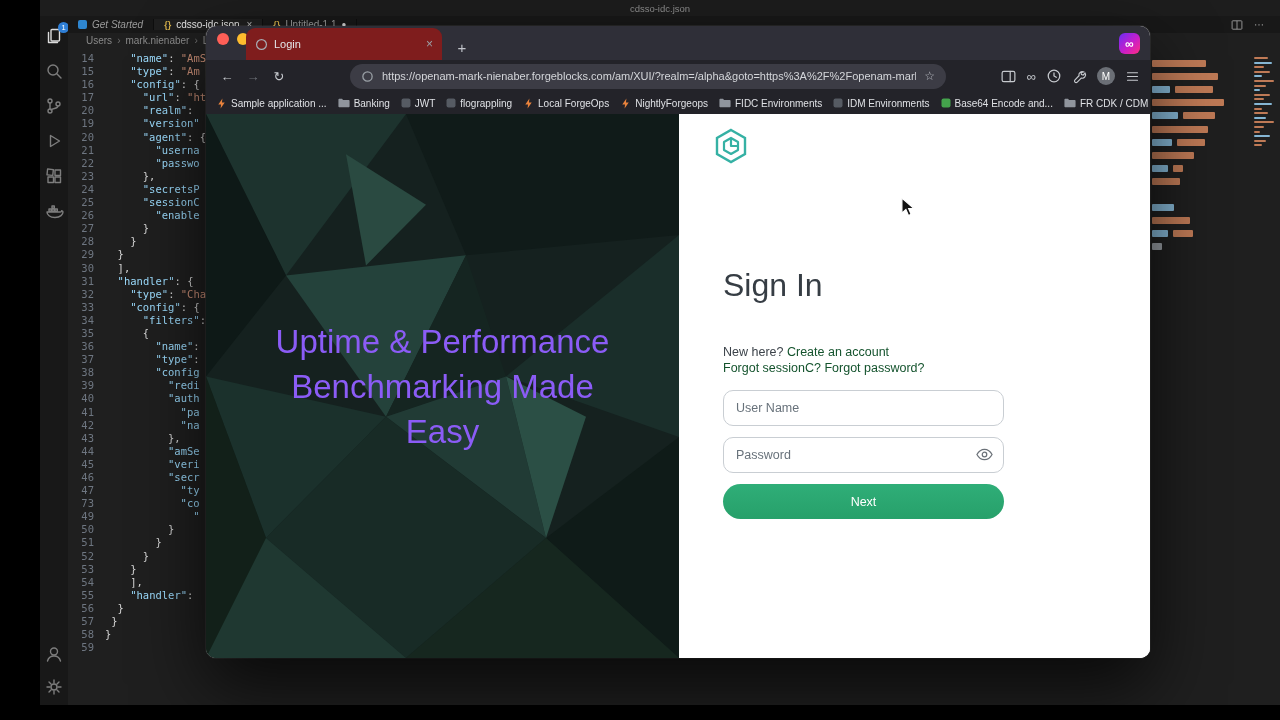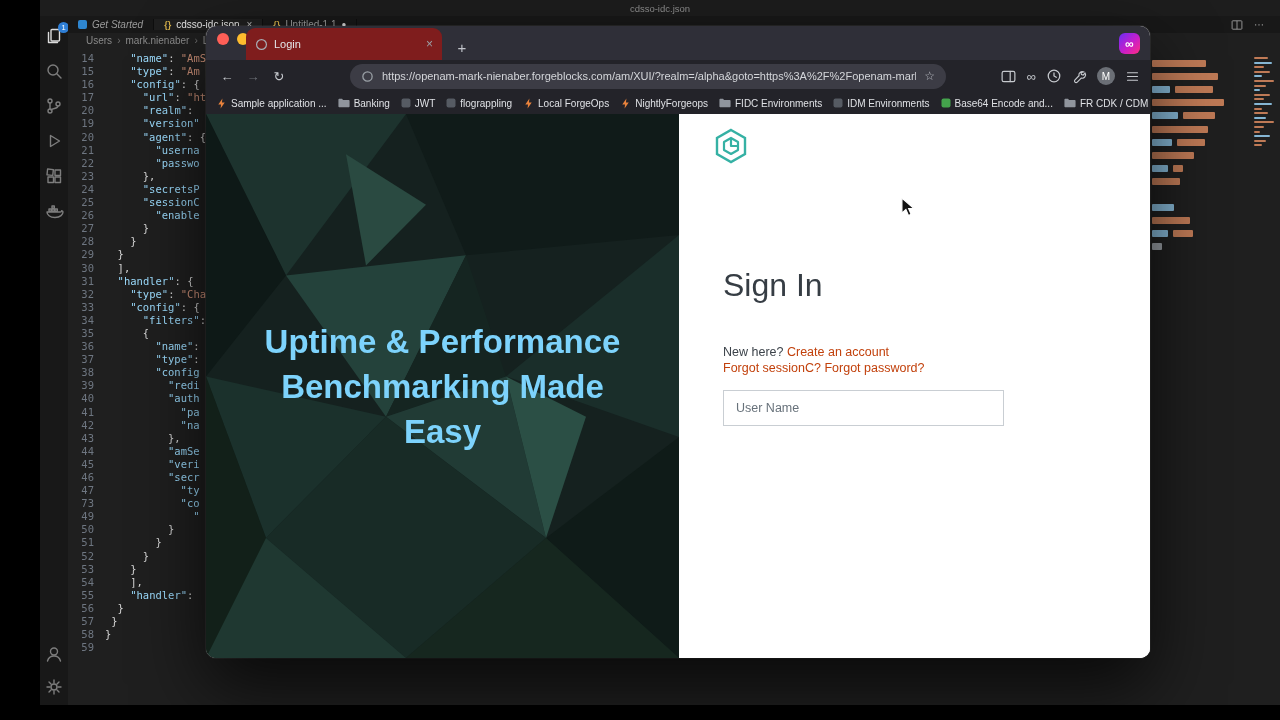--- a/index.html
+++ b/index.html
@@ -71,28 +71,28 @@
     padding:0 10px;gap:11px;font-size:10px;color:#dfe1e5;white-space:nowrap;overflow:hidden}
   #bookmarks-items{display:flex;gap:11px;align-items:center}
   .bm{display:flex;align-items:center;gap:4px}
   .bi{display:flex;align-items:center}
   #bm-spacer{flex:1;min-width:4px}
   
   #content{flex:1;display:flex;min-height:0;background:#fff}
   #hero{flex:0 0 473px;width:473px;position:relative;overflow:hidden;background:#15211f}
   #hero svg.bg{position:absolute;inset:0;width:100%;height:100%}
   #hero .txt{position:relative;height:100%;display:flex;flex-direction:column;align-items:center;
-    justify-content:center;color:#7dd3fc;font-size:33px;font-weight:700;line-height:45px;text-align:center}
+    justify-content:center;color:#8b5cf6;font-size:33px;font-weight:400;line-height:45px;text-align:center}
   #panel{flex:1;background:#fff;position:relative}
   #logo{position:absolute;left:35px;top:14px;width:34px;height:36px}
   #signin-h{position:absolute;left:44px;top:153px;font-size:32px;font-weight:300;color:#363d44}
   #acct-links{position:absolute;left:44px;top:230px;font-size:12.5px;color:#3c434a;line-height:16px}
-  .teal{color:#c2410c;cursor:pointer}
+  .teal{color:#14532d;cursor:pointer}
   .fieldwrap{position:absolute;left:44px;width:281px;height:36px}
-  .field{width:100%;height:100%;border:1px solid #c9ced3;border-radius:0;font-size:12.5px;
+  .field{width:100%;height:100%;border:1px solid #c9ced3;border-radius:10px;font-size:12.5px;
     padding:0 12px;color:#333;background:#fff;box-sizing:border-box;font-family:inherit;outline:none}
   .field::placeholder{color:#68727b}
   #user-wrap{top:276px}
   #pass-wrap{top:323px}
   #eye{position:absolute;right:11px;top:11px}
   #next-btn{position:absolute;left:44px;top:370px;width:281px;height:35px;border:none;border-radius:18px;
     background:linear-gradient(180deg,#2fae78,#27a06a);color:#fff;font-size:12.5px;font-family:inherit;cursor:pointer}
   #pfooter{position:absolute;left:22px;right:30px;bottom:16px;display:flex;align-items:center;
     font-size:12px;color:#3c434a}
   #pfooter .flinks{margin-left:auto;display:flex;gap:30px}
@@ -501,21 +501,29 @@
         </div>
         <div>
           <a class="teal">Forgot sessionC?</a>
           <a class="teal">Forgot password?</a>
         </div>
       </div>
 
       <div class="fieldwrap" id="user-wrap">
         <input class="field" type="text" placeholder="User Name" style="">
       </div>
-
+      <div class="fieldwrap" id="pass-wrap">
+        <input class="field" type="password" placeholder="Password" style="">
+        <svg id="eye" width="17" height="13" viewBox="0 0 18 13">
+          <path d="M1 6.5C3 2.8 5.8 1 9 1s6 1.8 8 5.5C15 10.2 12.2 12 9 12S3 10.2 1 6.5z" fill="none" stroke="#6b7178" stroke-width="1.3"></path>
+          <circle cx="9" cy="6.5" r="2.4" fill="none" stroke="#6b7178" stroke-width="1.3"></circle>
+        </svg>
+      </div>
+
+      <button id="next-btn">Next</button>
 
     </div>
   </div>
 </div>
 
 <svg id="cursor" width="16" height="20" viewBox="0 0 13 18">
   <path d="M1 1 L1 14.5 L4.6 11.3 L6.9 16.6 L9.3 15.5 L7.1 10.4 L11.9 10.4 Z" fill="#111" stroke="#fff" stroke-width="1.1"></path>
 </svg>
 
 </body></html>

